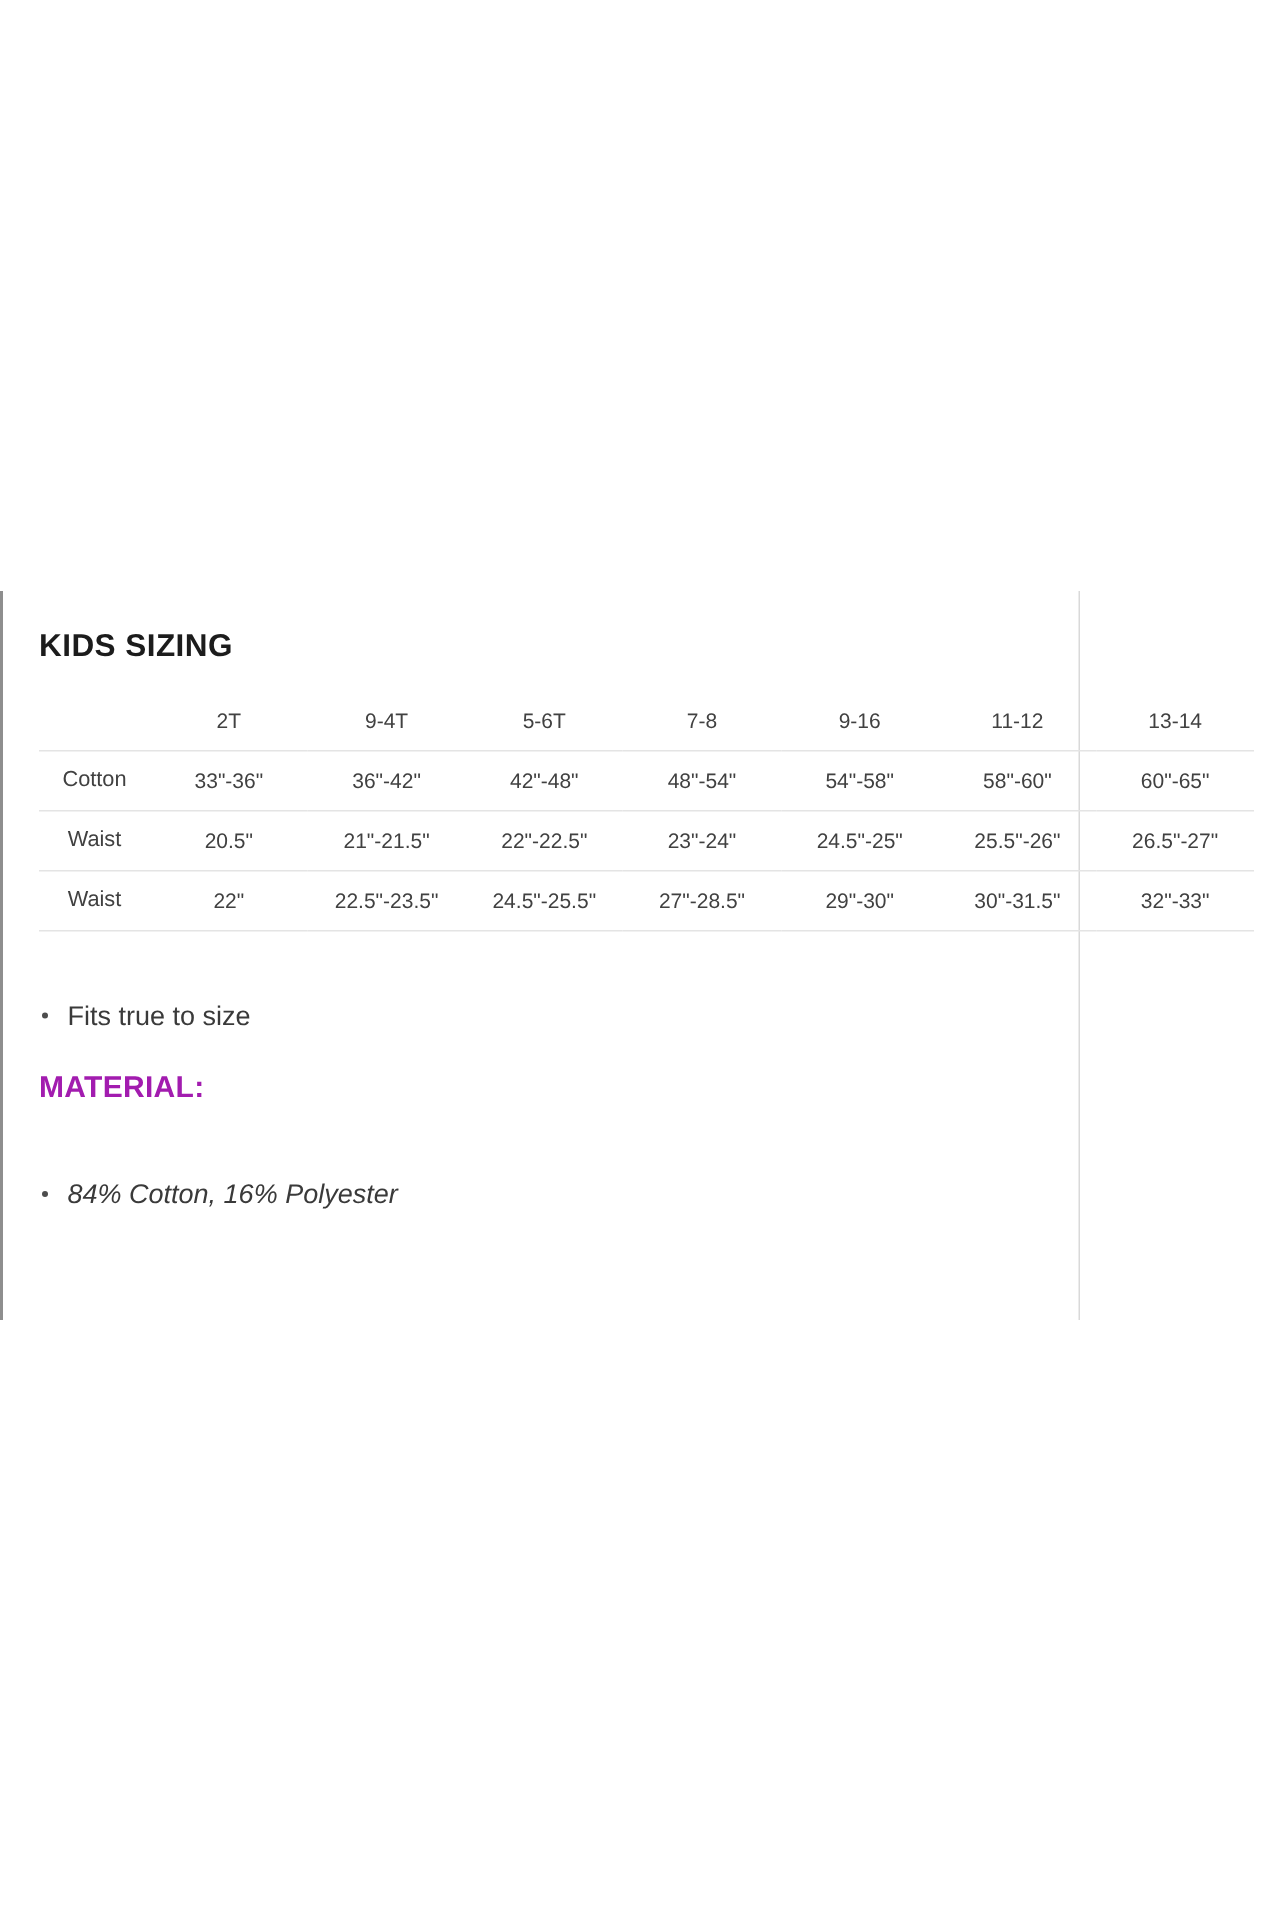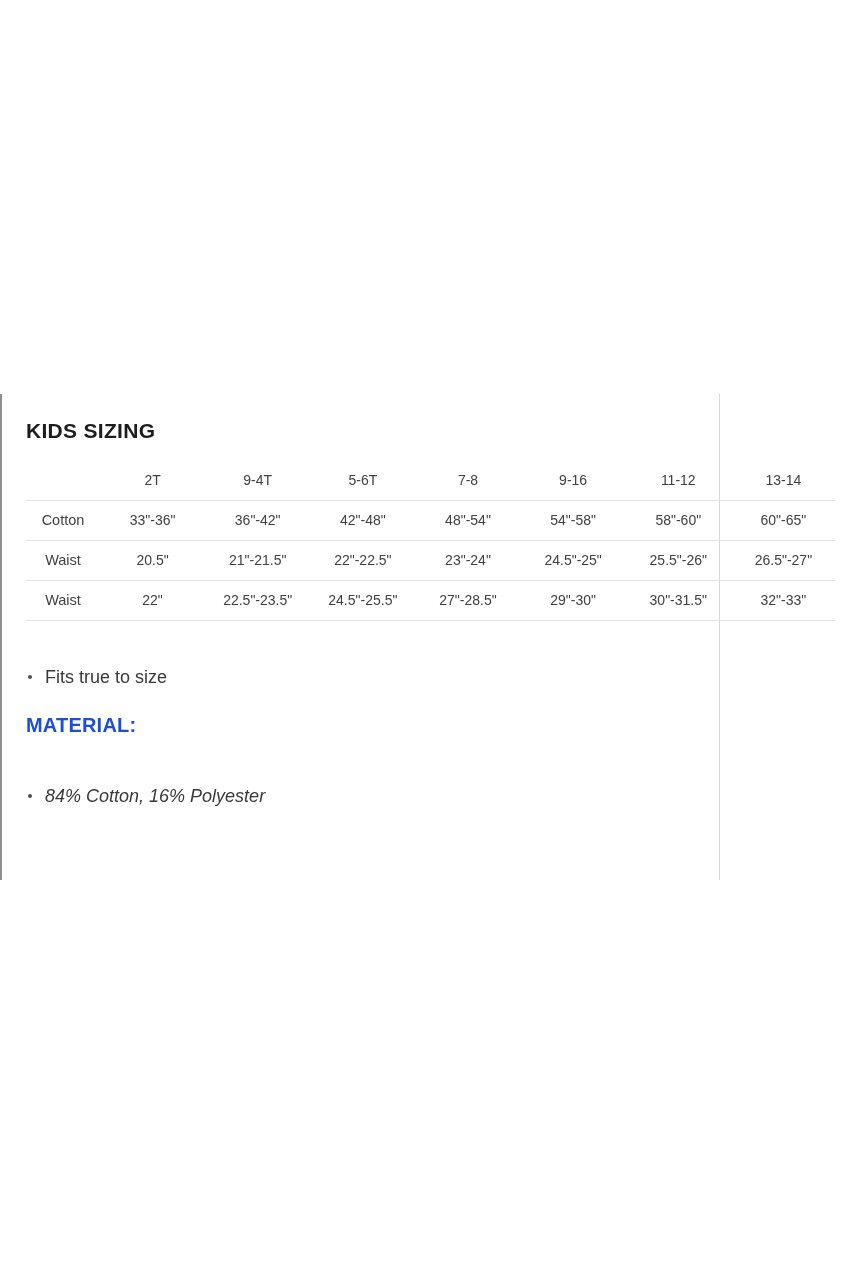--- a/index.html
+++ b/index.html
@@ -78,21 +78,21 @@
     border-radius: 50%;
     background: #4d4d4d;
   }
   ul.fit-notes { margin-top: 32px; }
   .material-heading {
     margin: 25px 0 0 24px;
     font-size: 20px;
     line-height: 22px;
     font-weight: 700;
     letter-spacing: 0.2px;
-    color: #1d4ed8;
+    color: #a21caf;
   }
   ul.material-notes { margin-top: 17px; }
   ul.material-notes li { line-height: 33px; font-style: italic; }
   ul.material-notes li::before { top: 14px; }
 </style>
 </head>
 <body>
 
 <div class="content-panel">
 

